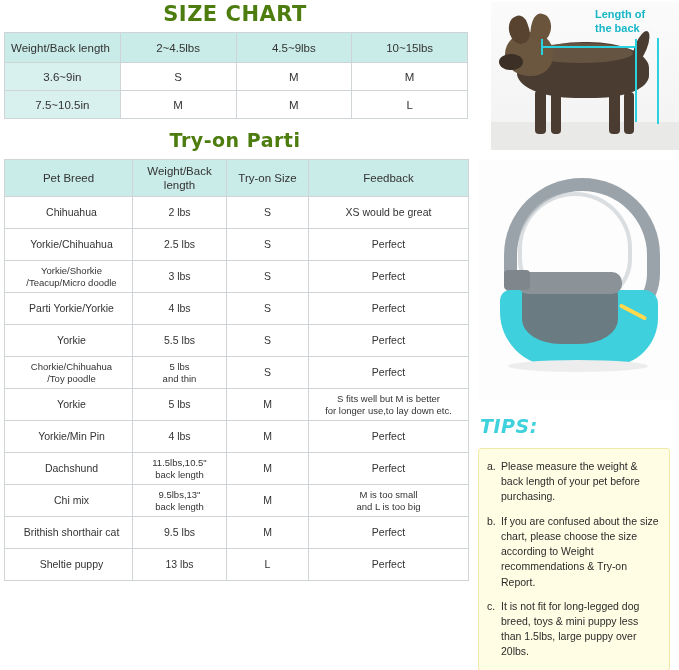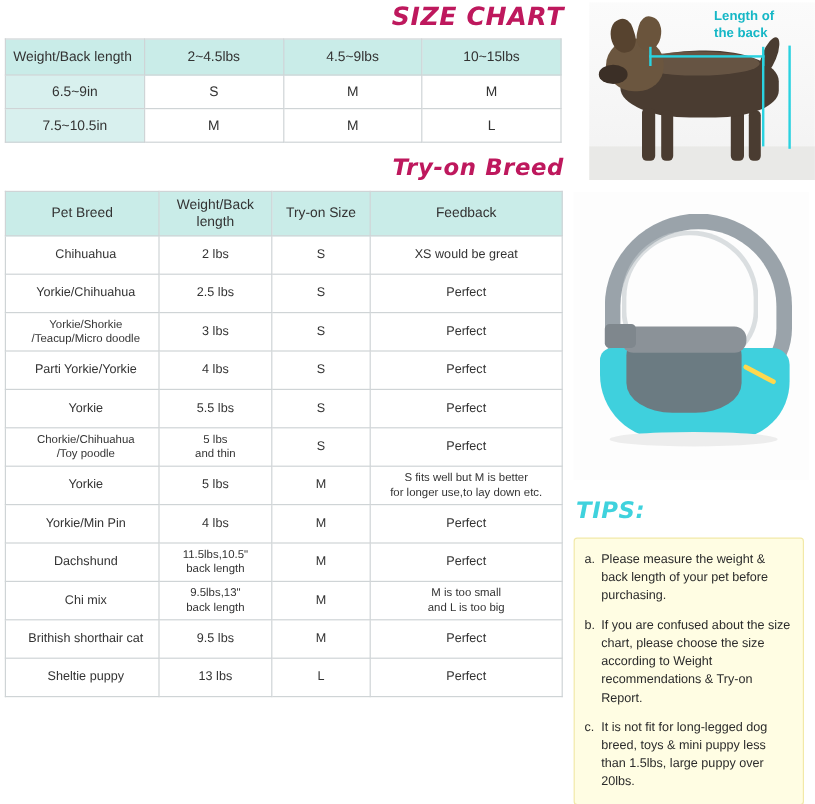--- a/index.html
+++ b/index.html
@@ -30,25 +30,24 @@
   .right-col {
     position: absolute;
     left: 470px;
     top: 0;
     width: 209px;
     height: 670px;
   }
 
   
   .heading {
-    text-align: right;
-    color: #be185d;
+    text-align: center;
+    color: #4d7c0f;
     font-family: "DejaVu Sans", sans-serif;
     font-weight: bold;
-    font-style: italic;
     letter-spacing: 0.5px;
   }
   .size-chart-title {
     font-size: 21px;
     padding-top: 2px;
     padding-bottom: 6px;
   }
   .tryon-title {
     font-size: 19px;
     padding-top: 10px;
@@ -394,35 +393,35 @@
       <thead>
         <tr>
           <th class="first-head">Weight/Back length</th>
           <th>2~4.5lbs</th>
           <th>4.5~9lbs</th>
           <th>10~15lbs</th>
         </tr>
       </thead>
       <tbody>
         <tr>
-          <td class="rowlabel">6.5~9in</td>
+          <td class="rowlabel">3.6~9in</td>
           <td>S</td>
           <td>M</td>
           <td>M</td>
         </tr>
         <tr>
           <td class="rowlabel">7.5~10.5in</td>
           <td>M</td>
           <td>M</td>
           <td>L</td>
         </tr>
       </tbody>
     </table>
 
-    <div class="heading tryon-title">Try-on Breed</div>
+    <div class="heading tryon-title">Try-on Parti</div>
 
     <table class="tryon-table">
       <colgroup>
         <col style="width:128px">
         <col style="width:94px">
         <col style="width:82px">
         <col style="width:160px">
       </colgroup>
       <thead>
         <tr>

